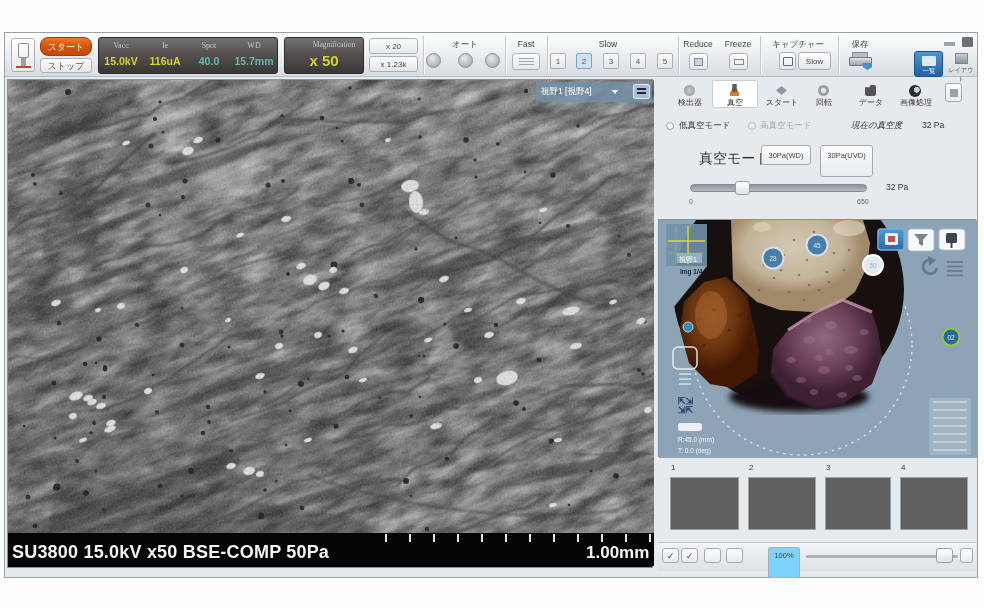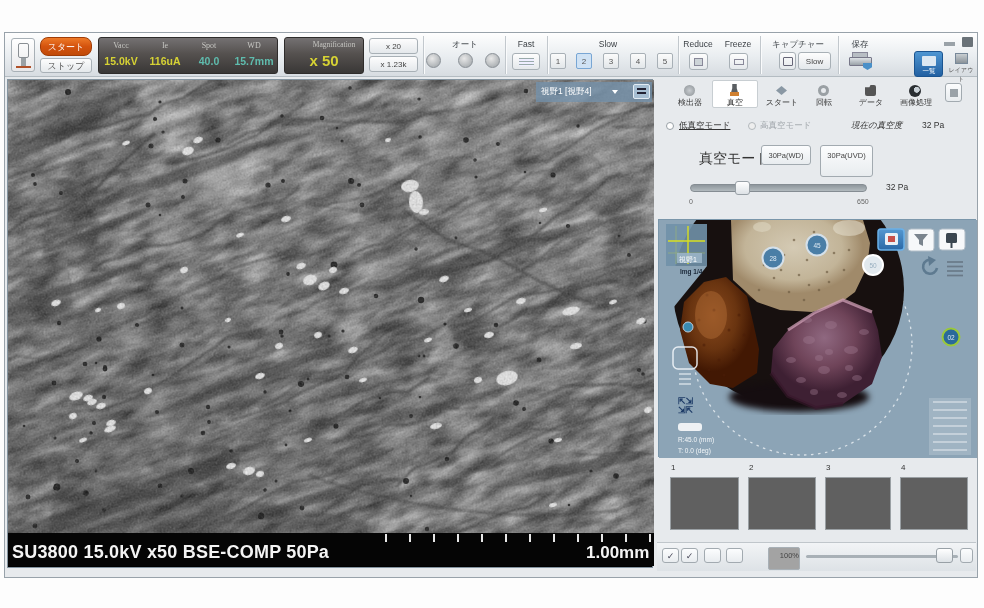--- a/index.html
+++ b/index.html
@@ -439,21 +439,21 @@
 <div class="abs" style="left:730px;top:92px;width:9px;height:4px;background:#d08030;"></div>
 <div class="abs" style="left:776px;top:86px;width:11px;height:9px;background:#8a98a4;clip-path:polygon(50% 0,100% 50%,50% 100%,0 50%);"></div>
 <div class="abs" style="left:818px;top:85px;width:11px;height:11px;border-radius:50%;border:3px solid #9aa0a4;"></div>
 <div class="abs" style="left:865px;top:85px;width:11px;height:11px;background:#555;border-radius:2px 2px 2px 2px;clip-path:polygon(0 20%,40% 20%,50% 0,100% 0,100% 100%,0 100%);"></div>
 <div class="abs" style="left:909px;top:85px;width:12px;height:12px;border-radius:50%;background:radial-gradient(circle at 65% 40%,#c8d0d6 25%,#2a2e32 30%);"></div>
 <div class="abs wbtn" style="left:945px;top:83px;width:17px;height:19px;">
     <div class="abs" style="left:4px;top:5px;width:8px;height:8px;background:#9aa2a8"></div>
   </div>
 
 <div class="abs" style="left:666px;top:122px;width:8px;height:8px;border:1px solid #98a0a6;border-radius:50%;background:#fff;"></div>
-<div class="abs" style="left:679px;top:120px;font-size:8.5px;color:#333;text-decoration:underline;">低真空モード</div>
+<div class="abs" style="left:679px;top:120px;font-size:8.5px;color:#333;">低真空モード</div>
 <div class="abs" style="left:748px;top:122px;width:8px;height:8px;border:1px solid #b2b8bc;border-radius:50%;background:#eee;"></div>
 <div class="abs" style="left:760px;top:120px;font-size:8.5px;color:#a2a8ac;">高真空モード</div>
 <div class="abs" style="left:851px;top:120px;font-size:8.5px;color:#333;font-style:italic;">現在の真空度</div>
 <div class="abs" style="left:922px;top:120px;font-size:8.5px;color:#333;">32 Pa</div>
 
 <div class="abs" style="left:699px;top:150px;font-size:14px;color:#333;">真空モード選択</div>
 <div class="abs wbtn" style="left:761px;top:145px;width:50px;height:20px;font-size:7.5px;color:#444;text-align:center;line-height:19px;">30Pa(WD)</div>
 <div class="abs wbtn" style="left:820px;top:145px;width:53px;height:32px;font-size:7.5px;color:#444;text-align:center;line-height:19px;">30Pa(UVD)</div>
 
 <div class="abs" style="left:690px;top:184px;width:177px;height:8px;background:linear-gradient(#8e969c,#b2babe);border-radius:4px;border:1px solid #858d93;"></div>
@@ -615,16 +615,16 @@
 <div class="abs thumb" style="left:670px;width:69px;"></div>
 <div class="abs thumb" style="left:748px;width:68px;"></div>
 <div class="abs thumb" style="left:825px;width:66px;"></div>
 <div class="abs thumb" style="left:900px;width:68px;"></div>
 
 <div class="abs" style="left:657px;top:542px;width:319px;height:29px;background:linear-gradient(#f2f4f6,#dde2e6);border-top:1px solid #c0c6cb;"></div>
 <div class="abs wbtn" style="left:662px;top:548px;width:17px;height:15px;font-size:9px;color:#445;text-align:center;line-height:14px;">✓</div>
 <div class="abs wbtn" style="left:681px;top:548px;width:17px;height:15px;font-size:9px;color:#445;text-align:center;line-height:14px;">✓</div>
 <div class="abs wbtn" style="left:704px;top:548px;width:17px;height:15px;"></div>
 <div class="abs wbtn" style="left:726px;top:548px;width:17px;height:15px;"></div>
-<div class="abs" style="left:768px;top:547px;width:32px;height:23px;background:#a3a3a3;border:1px solid #a8b0b6;border-radius:2px;font-size:7.5px;color:#444;text-align:right;line-height:16px;">100%</div>
+<div class="abs" style="left:768px;top:547px;width:32px;height:31px;background:#7dd3fc;border:1px solid #a8b0b6;border-radius:2px;font-size:7.5px;color:#444;text-align:center;line-height:16px;">100%</div>
 <div class="abs" style="left:806px;top:555px;width:152px;height:3px;background:#a8b0b6;border-radius:2px;"></div>
 <div class="abs" style="left:936px;top:548px;width:17px;height:15px;background:linear-gradient(#fff,#dde2e6);border:1px solid #98a0a6;border-radius:3px;"></div>
 <div class="abs wbtn" style="left:960px;top:548px;width:13px;height:15px;"></div>
 
 </body></html>

